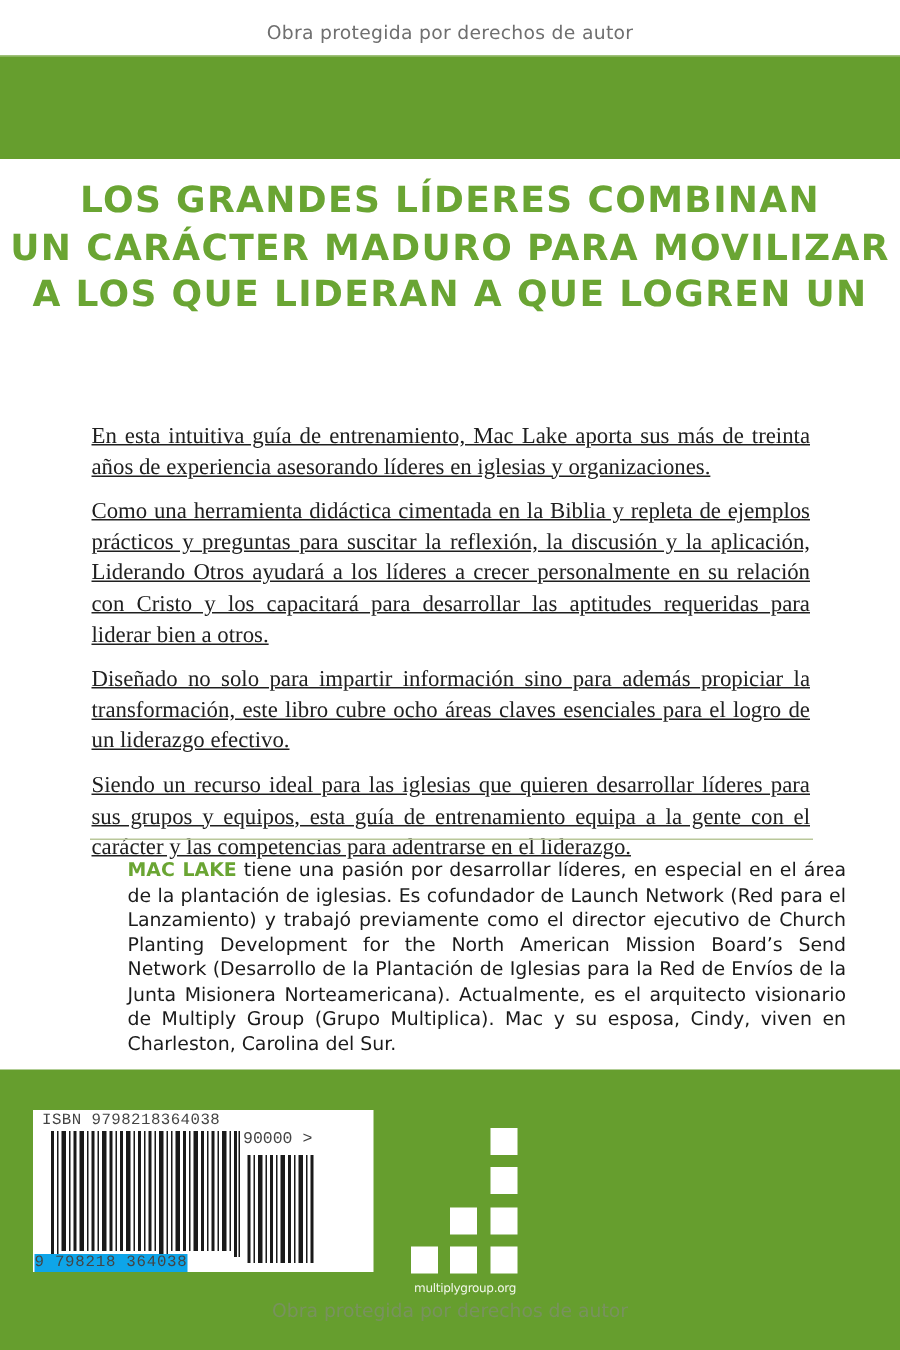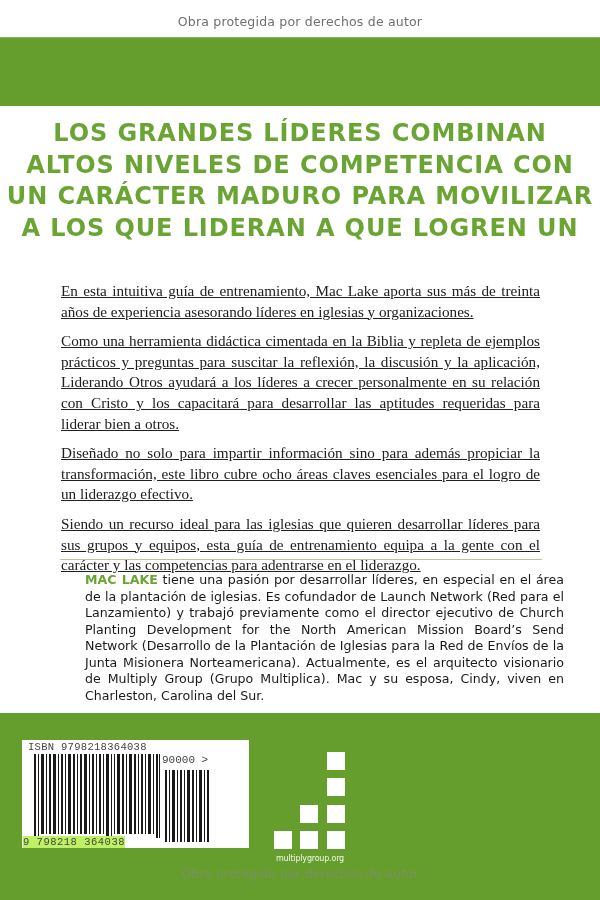--- a/index.html
+++ b/index.html
@@ -36,21 +36,21 @@
   .bio .name { color:#6aa533; font-weight:bold; }
   .bottom-band {
     position:absolute; top:713px; left:0; width:600px; height:187px; background:#669e2e;
   }
   .barcode {
     position:absolute; top:740px; left:22px; width:227px; height:108px;
     background:#ffffff; font-family:"Liberation Mono", monospace; color:#444;
   }
   .barcode .isbn { position:absolute; top:1px; left:6px; font-size:10.5px; letter-spacing:0.3px; }
   .barcode .price { position:absolute; top:14px; left:140px; font-size:11px; }
-  .barcode .digits { position:absolute; bottom:0px; left:1px; font-size:10.5px; letter-spacing:0.5px; background:#bef264; }
+  .barcode .digits { position:absolute; bottom:0px; left:1px; font-size:10.5px; letter-spacing:0.5px; background:#0ea5e9; }
   .barcode svg { position:absolute; left:0; top:0; }
   .logo { position:absolute; left:272px; top:752px; width:76px; height:105px; }
   .logo .sq { position:absolute; width:18px; height:18px; background:#ffffff; }
   .logo .url {
     position:absolute; top:88px; left:-4px; width:84px; text-align:center;
     font-family:"DejaVu Sans", sans-serif; font-size:8px; color:#f2f7ea; letter-spacing:-0.2px;
   }
   .watermark-bottom {
     position:absolute; top:866px; left:0; width:600px; text-align:center;
     font-family:"DejaVu Sans", sans-serif; font-size:12.5px; color:#7d8f6b; opacity:0.8;
@@ -58,21 +58,20 @@
 </style>
 </head>
 <body>
 
 <div class="watermark-top">Obra protegida por derechos de autor</div>
 
 <div class="top-band"></div>
 
 <div class="headline">
   <div>LOS GRANDES LÍDERES COMBINAN</div>
-  <div>ALTOS NIVELES DE COMPETENCIA CON</div>
   <div>UN CARÁCTER MADURO PARA MOVILIZAR</div>
   <div>A LOS QUE LIDERAN A QUE LOGREN UN</div>
 </div>
 
 <div class="blurb">
   <p>En esta intuitiva guía de entrenamiento, Mac Lake aporta sus más de treinta años de experiencia asesorando líderes en iglesias y organizaciones.</p>
   <p>Como una herramienta didáctica cimentada en la Biblia y repleta de ejemplos prácticos y preguntas para suscitar la reflexión, la discusión y la aplicación, Liderando Otros ayudará a los líderes a crecer personalmente en su relación con Cristo y los capacitará para desarrollar las aptitudes requeridas para liderar bien a otros.</p>
   <p>Diseñado no solo para impartir información sino para además propiciar la transformación, este libro cubre ocho áreas claves esenciales para el logro de un liderazgo efectivo.</p>
   <p>Siendo un recurso ideal para las iglesias que quieren desarrollar líderes para sus grupos y equipos, esta guía de entrenamiento equipa a la gente con el carácter y las competencias para adentrarse en el liderazgo.</p>
 </div>

